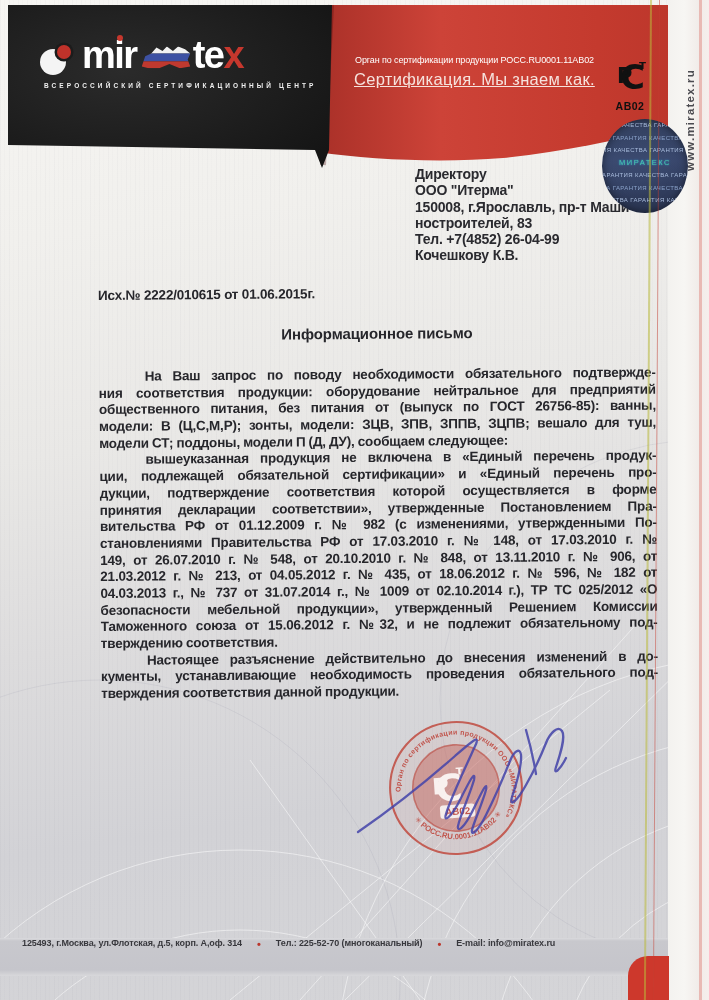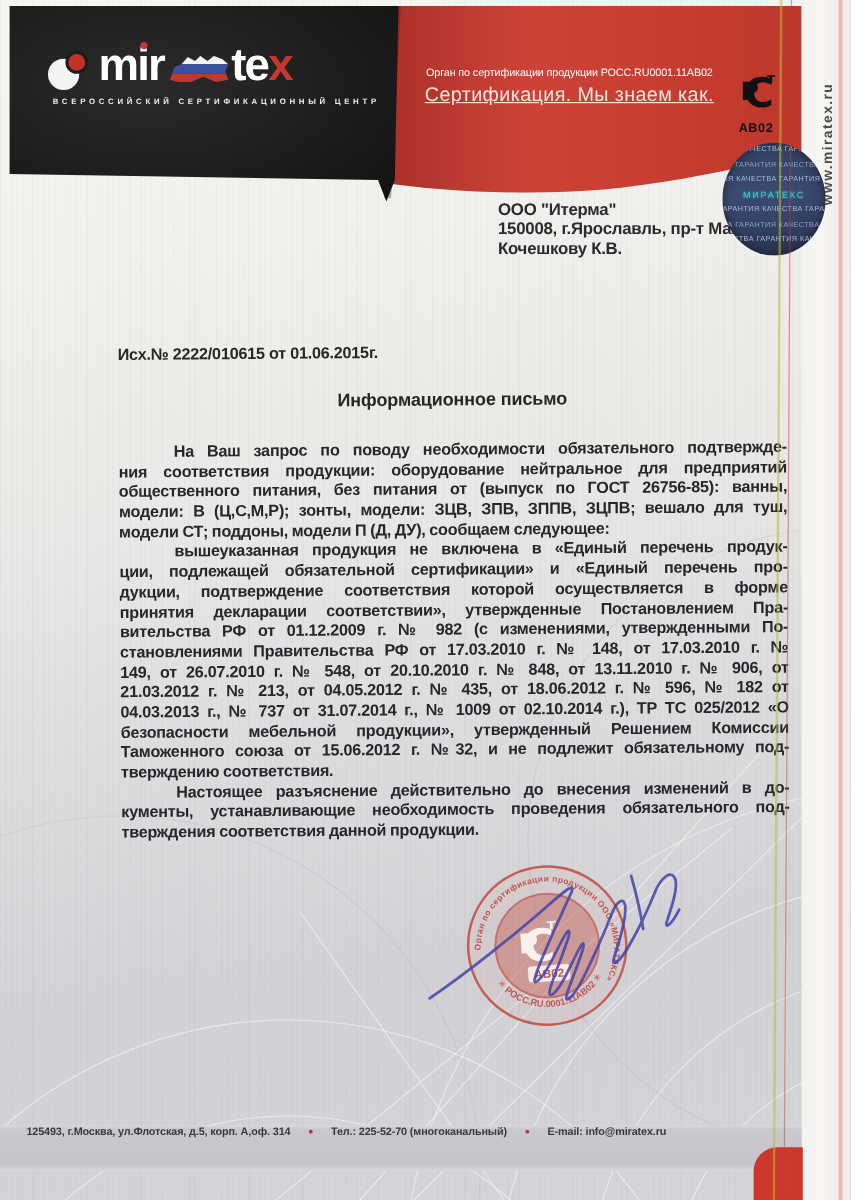--- a/index.html
+++ b/index.html
@@ -153,22 +153,25 @@
 
   <div class="side-strip"></div>
   <div class="pink-edge"></div>
   <div class="side-url">
       <span>www.miratex.ru</span>
     </div>
   <div class="scanline scan-y"></div>
   <div class="scanline scan-r"></div>
 
   <div class="recipient">
+      <div class="addr-line">Директору</div>
       <div class="addr-line">ООО "Итерма"</div>
       <div class="addr-line">150008, г.Ярославль, пр-т Маши-</div>
+      <div class="addr-line">ностроителей, 83</div>
+      <div class="addr-line">Тел. +7(4852) 26-04-99</div>
       <div class="addr-line">Кочешкову К.В.</div>
     </div>
 
   <div class="bodyblock">
     <div class="refline">Исх.№ 2222/010615 от 01.06.2015г.</div>
     <div class="title">Информационное письмо</div>
     <div class="paras">
         <div class="bline first">На Ваш запрос по поводу необходимости обязательного подтвержде-</div>
         <div class="bline">ния соответствия продукции: оборудование нейтральное для предприятий</div>
         <div class="bline">общественного питания, без питания от (выпуск по ГОСТ 26756-85): ванны,</div>

